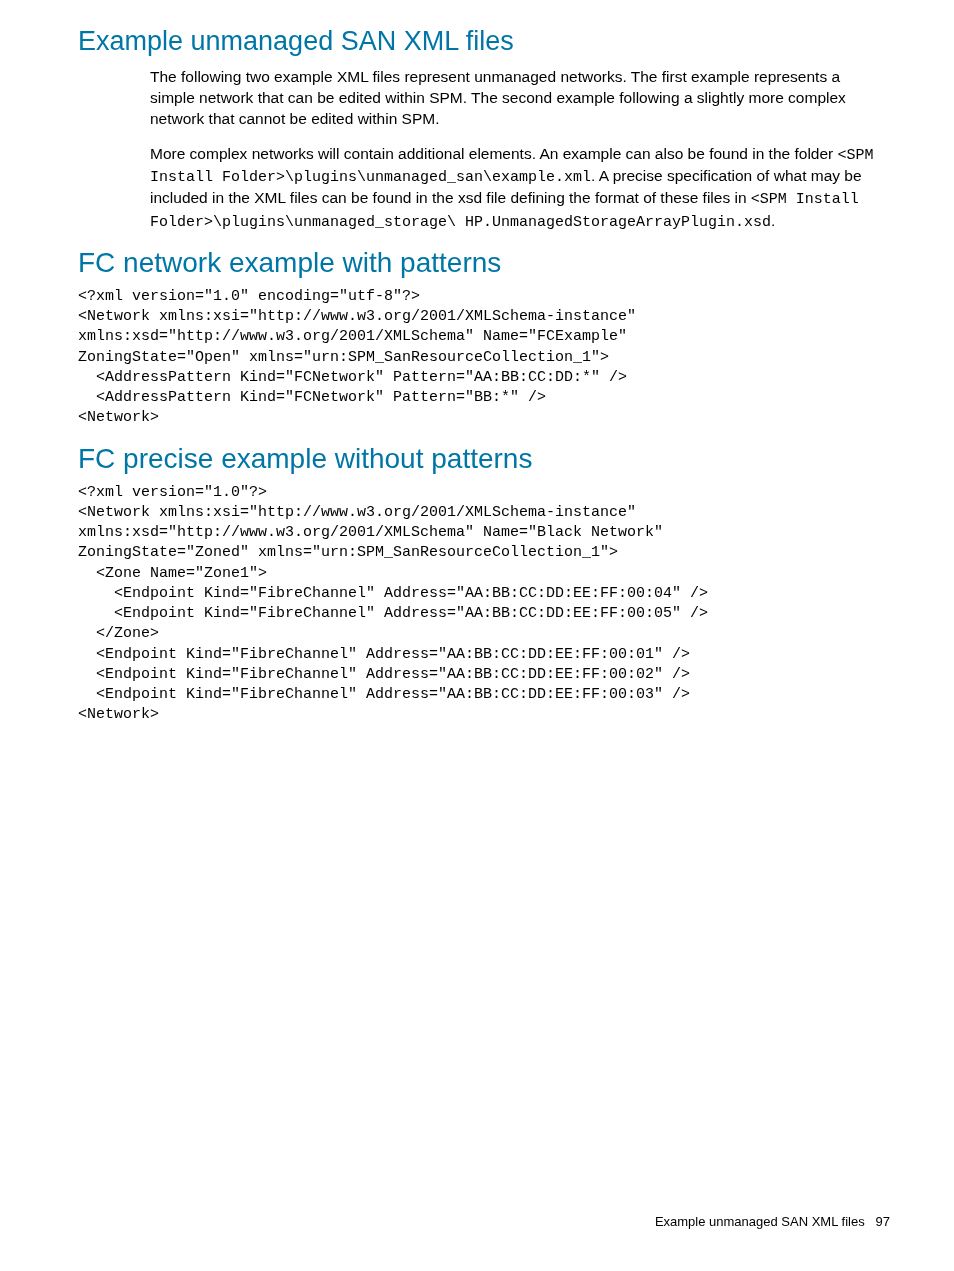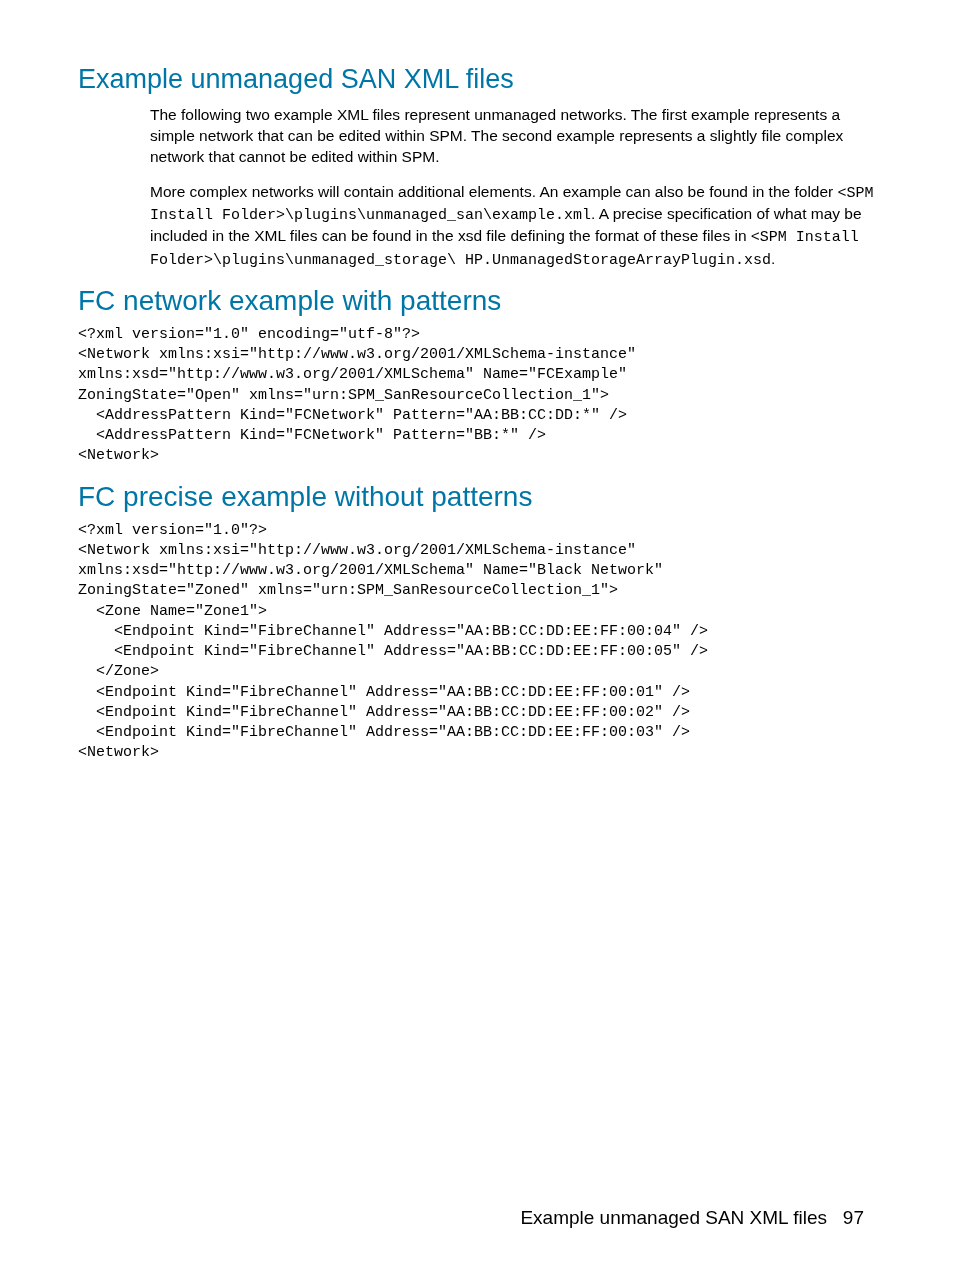--- a/index.html
+++ b/index.html
@@ -7,21 +7,21 @@
     padding: 0;
     font-family: Arial, Helvetica, sans-serif;
     background: #fff;
     color: #000;
     width: 954px;
     height: 1271px;
     position: relative;
     box-sizing: border-box;
   }
   .page {
-    padding: 64px 78px 40px 78px;
+    padding: 26px 78px 40px 78px;
     box-sizing: border-box;
     width: 100%;
     height: 100%;
     position: relative;
   }
   h1.main-heading {
     color: #0076a7;
     font-weight: 300;
     font-size: 27px;
     margin: 0 0 10px 0;
@@ -49,32 +49,32 @@
     font-family: "Courier New", Courier, monospace;
     font-size: 15px;
     line-height: 1.35;
     white-space: pre;
     margin: 2px 0 10px 0;
     color: #000;
   }
   .footer {
     position: absolute;
     bottom: 42px;
-    right: 90px;
-    font-size: 19px;
+    right: 64px;
+    font-size: 13px;
     font-family: Arial, Helvetica, sans-serif;
   }
 </style>
 </head>
 <body>
 
 <div class="page">
   <h1 class="main-heading">Example unmanaged SAN XML files</h1>
 
-  <p class="body-text">The following two example XML files represent unmanaged networks. The first example represents a simple network that can be edited within SPM. The second example represents a slightly file complex network that cannot be edited within SPM.</p>
+  <p class="body-text">The following two example XML files represent unmanaged networks. The first example represents a simple network that can be edited within SPM. The second example following a slightly more complex network that cannot be edited within SPM.</p>
 
   <p class="body-text second">
     <span>More complex networks will contain additional elements. An example can also be found in the folder </span><span class="mono">&lt;SPM Install Folder&gt;\plugins\unmanaged_san\example.xml</span><span>. A precise specification of what may be included in the XML files can be found in the xsd file defining the format of these files in </span><span class="mono">&lt;SPM Install Folder&gt;\plugins\unmanaged_storage\ HP.UnmanagedStorageArrayPlugin.xsd</span><span>.</span>
   </p>
 
   <h2 class="sub-heading">FC network example with patterns</h2>
 
   <pre class="code">&lt;?xml version="1.0" encoding="utf-8"?&gt;
 &lt;Network xmlns:xsi="http://www.w3.org/2001/XMLSchema-instance"
 xmlns:xsd="http://www.w3.org/2001/XMLSchema" Name="FCExample"

